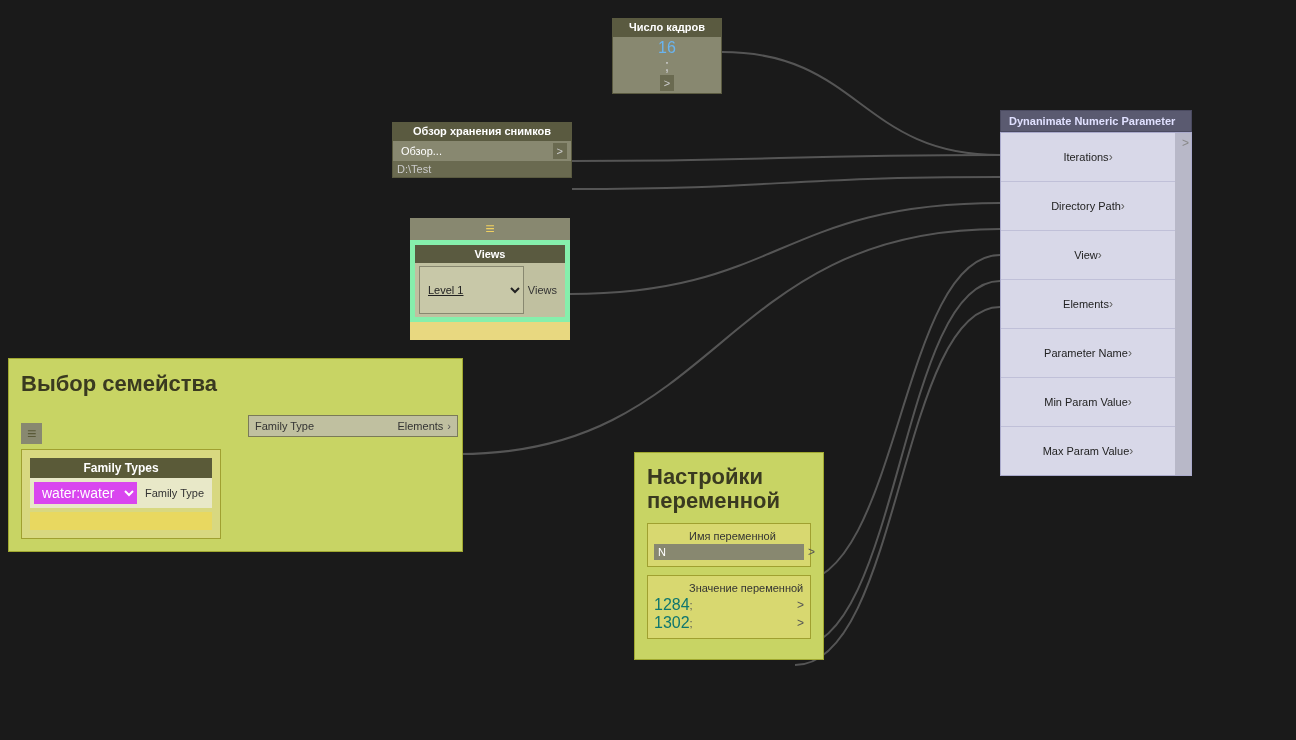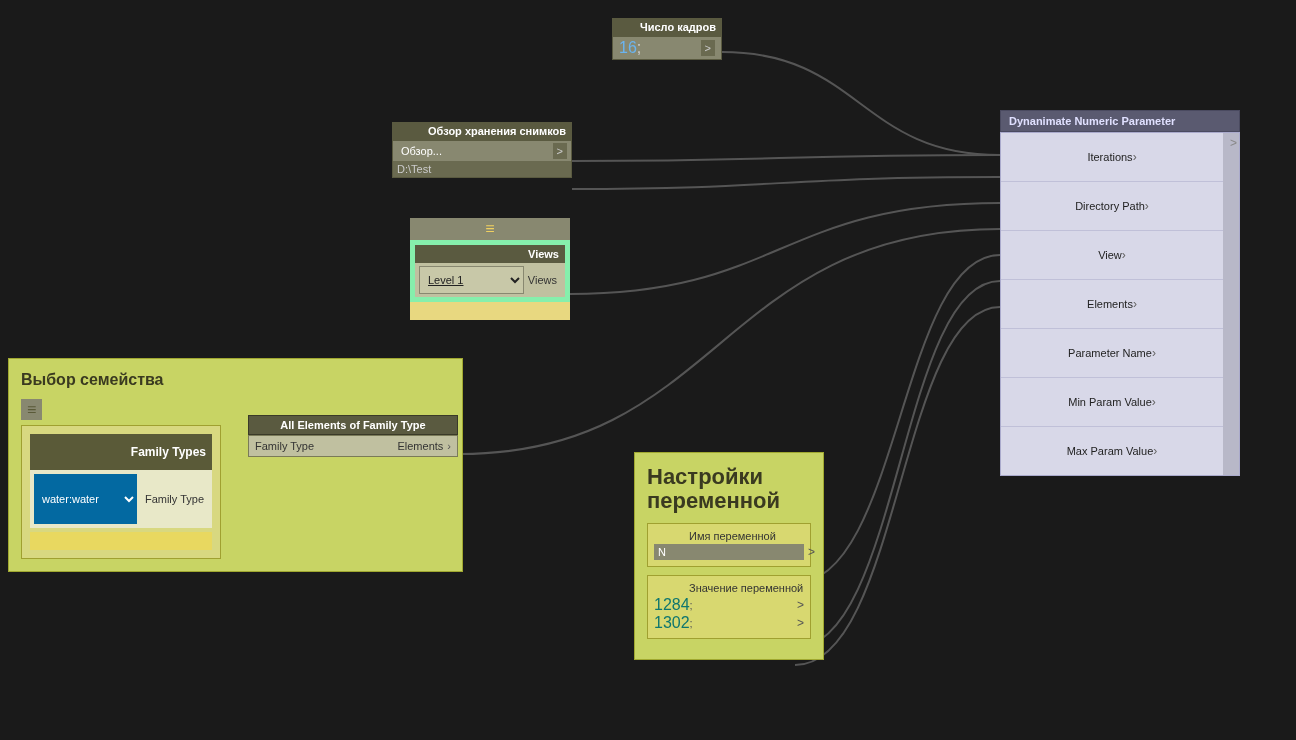--- a/index.html
+++ b/index.html
@@ -44,21 +44,21 @@
     .node-views {
       top: 218px;
       left: 410px;
       width: 160px;
     }
 
     
     .node-dynanimate {
       top: 110px;
       left: 1000px;
-      width: 240px;
+      width: 192px;
       border-radius: 32px;
     }
 
     
     .node-family-select {
       top: 358px;
       left: 8px;
       width: 455px;
       background: #c8d464;
       border: 1px solid #a0a830;
@@ -81,21 +81,21 @@
       border: 1px solid #a0a830;
       padding: 12px;
     }
 
     
     .node-header {
       background: #5a5a40;
       color: #fff;
       font-size: 11px;
       padding: 3px 6px;
-      text-align: right;
+      text-align: center;
       font-weight: bold;
     }
 
     .node-row {
       display: flex;
       align-items: center;
       padding: 2px 4px;
       font-size: 11px;
       justify-content: space-between;
     }
@@ -126,20 +126,21 @@
     .frames-node-body {
       background: #888870;
       border: 1px solid #5a5a40;
     }
 
     .frames-value-row {
       display: flex;
       align-items: center;
       padding: 2px 6px;
       background: #888870;
+      flex-direction: column;
     }
 
     
     .storage-node-body {
       background: #888870;
       border: 1px solid #5a5a40;
     }
 
     
     .dyn-header {
@@ -186,77 +187,77 @@
       color: #f0d060;
       font-size: 16px;
       background: #888870;
       padding: 2px;
     }
 
     .views-select {
       background: #c8c8a8;
       border: 1px solid #888870;
       font-size: 11px;
-      padding: 6px 4px;
+      padding: 16px 4px;
       flex: 1;
       color: #222;
       text-decoration: underline;
     }
 
     .views-body {
       background: #888870;
       border: 5px solid #86efac;
     }
 
     .views-bottom {
       background: #e8d880;
       height: 18px;
     }
 
     
     .family-title {
-      font-size: 16px;
+      font-size: 22px;
       color: #3a3a20;
       font-weight: bold;
-      margin-bottom: 12px;
+      margin-bottom: 28px;
     }
 
     .family-inner {
       background: #d8d880;
       border: 1px solid #a0a030;
       padding: 8px;
       width: 200px;
     }
 
     .family-types-header {
       background: #5a5a38;
       color: #fff;
       font-size: 12px;
-      padding: 11px 6px;
+      padding: 3px 6px;
       font-weight: bold;
-      text-align: right;
+      text-align: center;
     }
 
     .family-types-body {
       background: #e8e8c8;
       padding: 4px;
     }
 
     .family-dropdown {
       display: flex;
       align-items: center;
       gap: 4px;
     }
 
     .family-select {
-      background: #0369a1;
+      background: #d946ef;
       color: #fff;
       border: none;
-      font-size: 11px;
-      padding: 18px 4px;
+      font-size: 14px;
+      padding: 2px 4px;
       flex: 1;
     }
 
     .family-type-label {
       font-size: 11px;
       color: #333;
       padding: 2px 4px;
     }
 
     .family-yellow-bar {
@@ -461,21 +462,20 @@
           <option>water:water</option>
         </select>
         <span class="family-type-label">Family Type</span>
       </div>
     </div>
     <div class="family-yellow-bar"></div>
   </div>
 </div>
 
 <div class="node node-all-elements">
-  <div class="all-elem-header">All Elements of Family Type</div>
   <div class="all-elem-body">
     <div>
       <div class="all-elem-port">Family Type</div>
     </div>
     <div class="all-elem-port-out" style="display:flex; align-items:center; gap:4px;">
       <span>Elements</span>
       <span style="color:#555;">›</span>
     </div>
   </div>
 </div>

